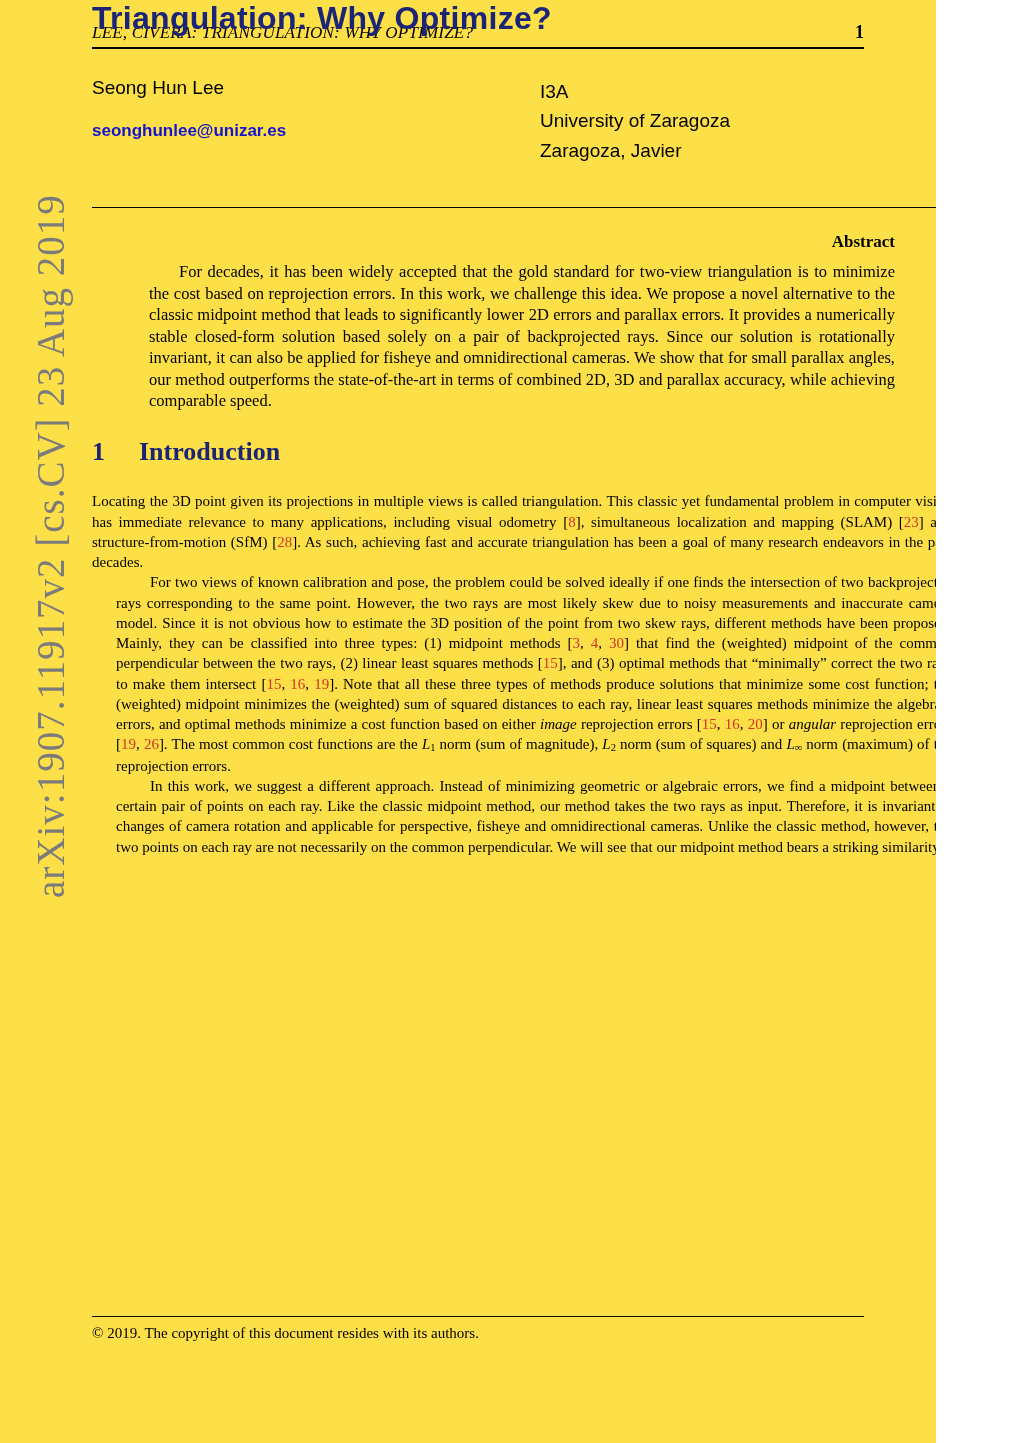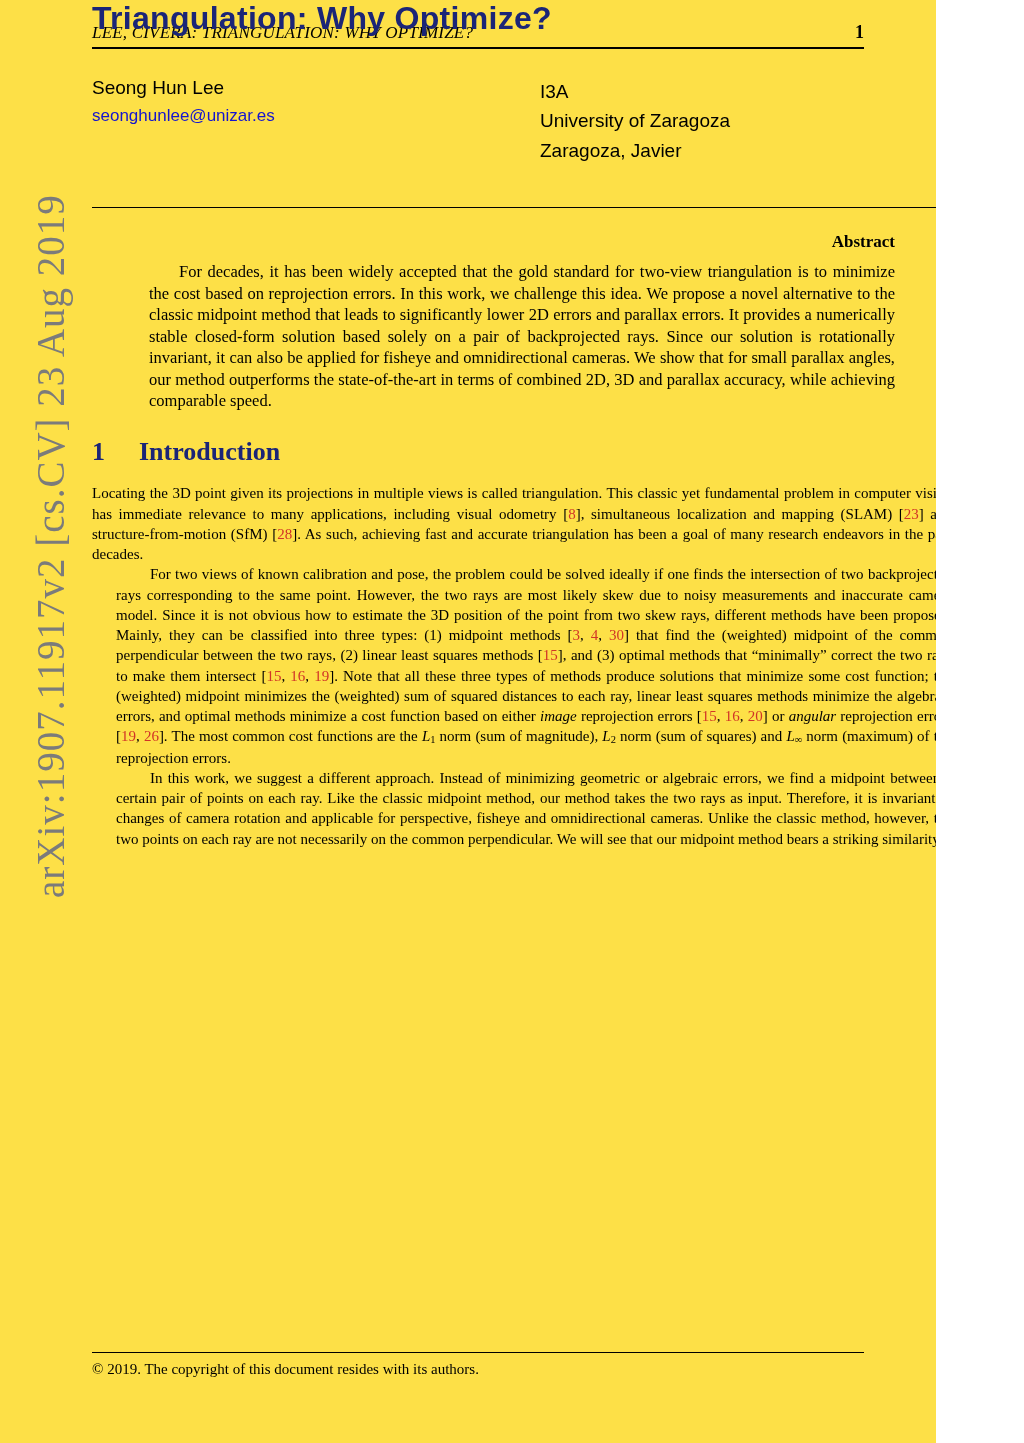--- a/index.html
+++ b/index.html
@@ -50,46 +50,46 @@
     letter-spacing:0.3px;
   }
   .authors-row{
     margin-top:40px;
     display:flex;
     font-family:"Liberation Sans", sans-serif;
   }
   .authors-col{width:448px;}
   .author + .author{margin-top:20px;}
   .author-name{font-size:19px;}
-  .author-email{display:inline-block; margin-top:7px; font-size:17px; color:var(--link); text-decoration:none; cursor:pointer;}
+  .author-email{display:inline-block; margin-top:22px; font-size:17px; color:var(--link); text-decoration:none; cursor:pointer;font-weight:bold;}
   .affil-col{font-size:19px; line-height:1.55;}
   .title-rule{margin-top:42px; border-top:1.5px solid #000;}
   .abstract{margin-top:24px; padding:0 57px;}
   .abstract-heading{text-align:right; font-weight:bold; font-size:17px; margin-bottom:9px;}
   .abstract-text{
     font-size:16.5px; line-height:1.3;
     text-align:justify; text-indent:30px;
   }
   .section-heading{
-    margin-top:26px; margin-bottom:16px;
+    margin-top:26px; margin-bottom:24px;
     font-family:"Liberation Serif", serif;
     font-weight:bold; font-size:26px;
     color:var(--heading);
   }
   .sec-num{margin-right:34px;}
   .body-par{
     font-size:15px; line-height:1.35;
     text-align:justify;
   }
   .body-par.indent{text-indent:34px;margin-left:24px;}
   .seg-cite{color:var(--citation);}
   .seg-i{font-style:italic;}
   .seg-sub{font-size:70%; vertical-align:-15%;}
   .footer{
-    position:absolute; left:92px; right:72px; top:1352px;
+    position:absolute; left:92px; right:72px; top:1316px;
     font-size:15px; line-height:1.4;
   }
   .foot-rule{border-top:1px solid #000; margin-bottom:6px;}
 </style>
 </head>
 <body>
 
 <div class="page">
 
   <div class="running-head">

